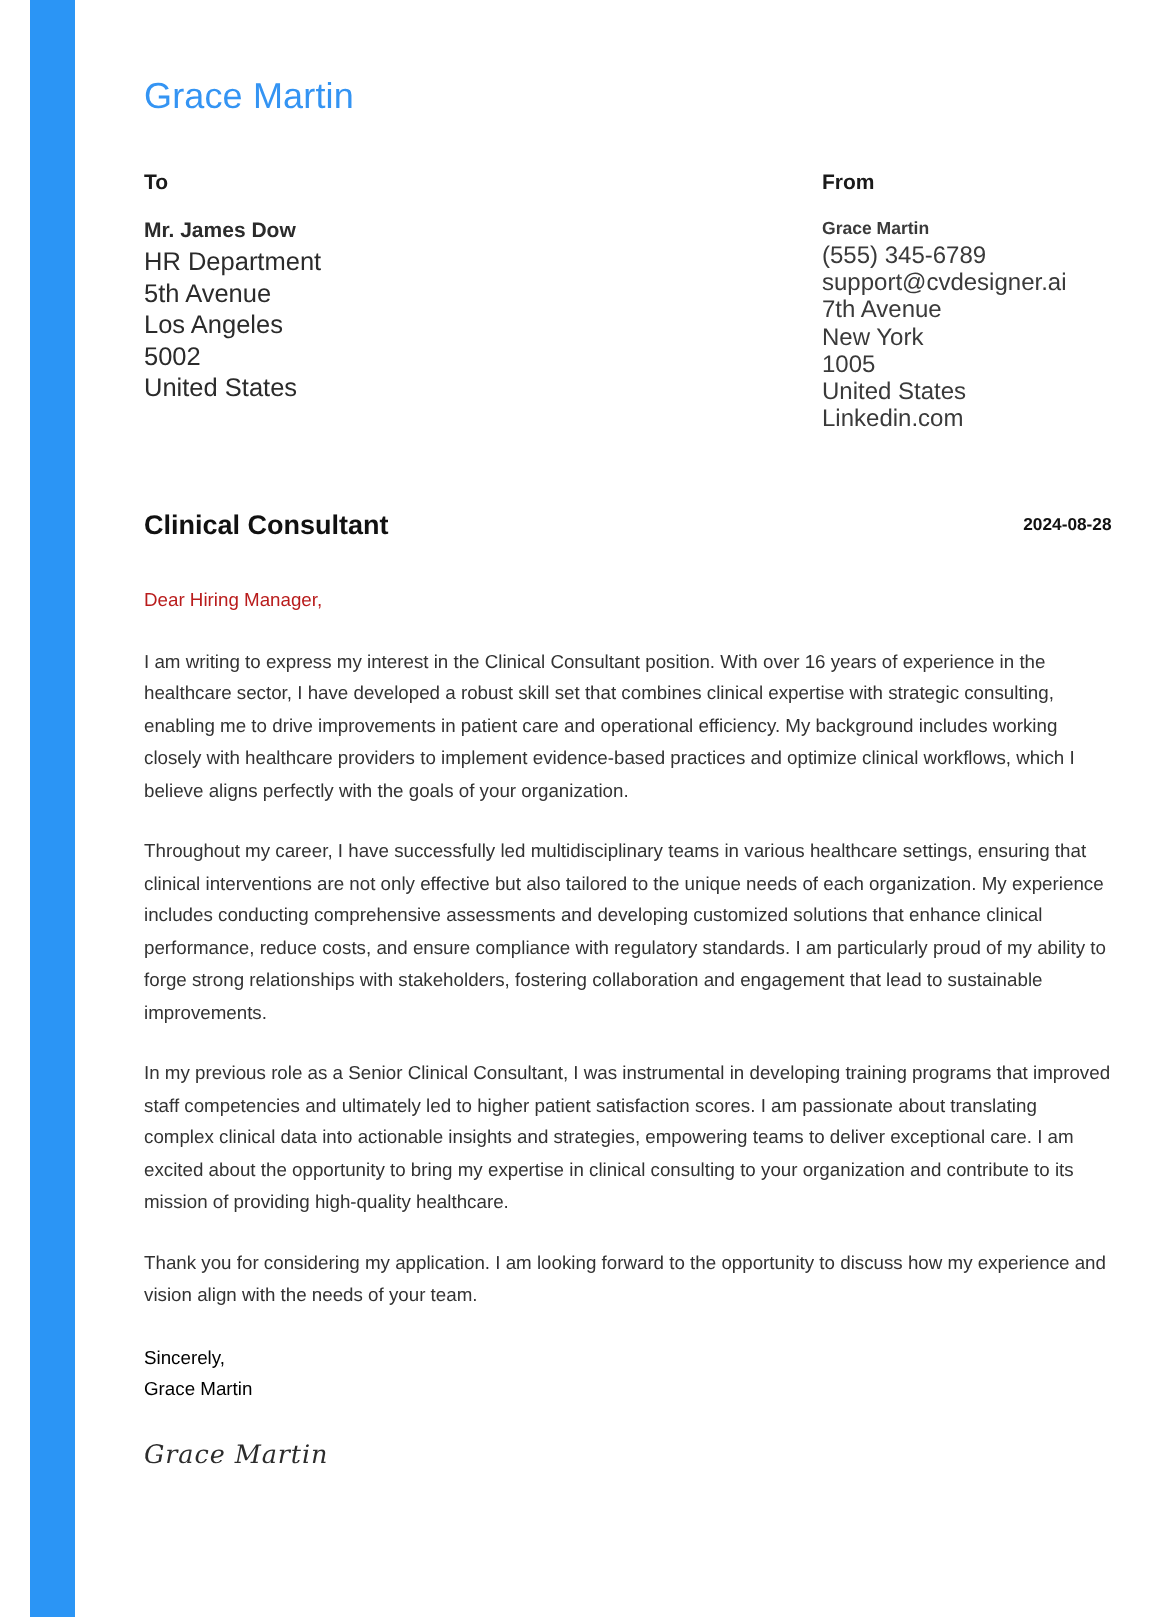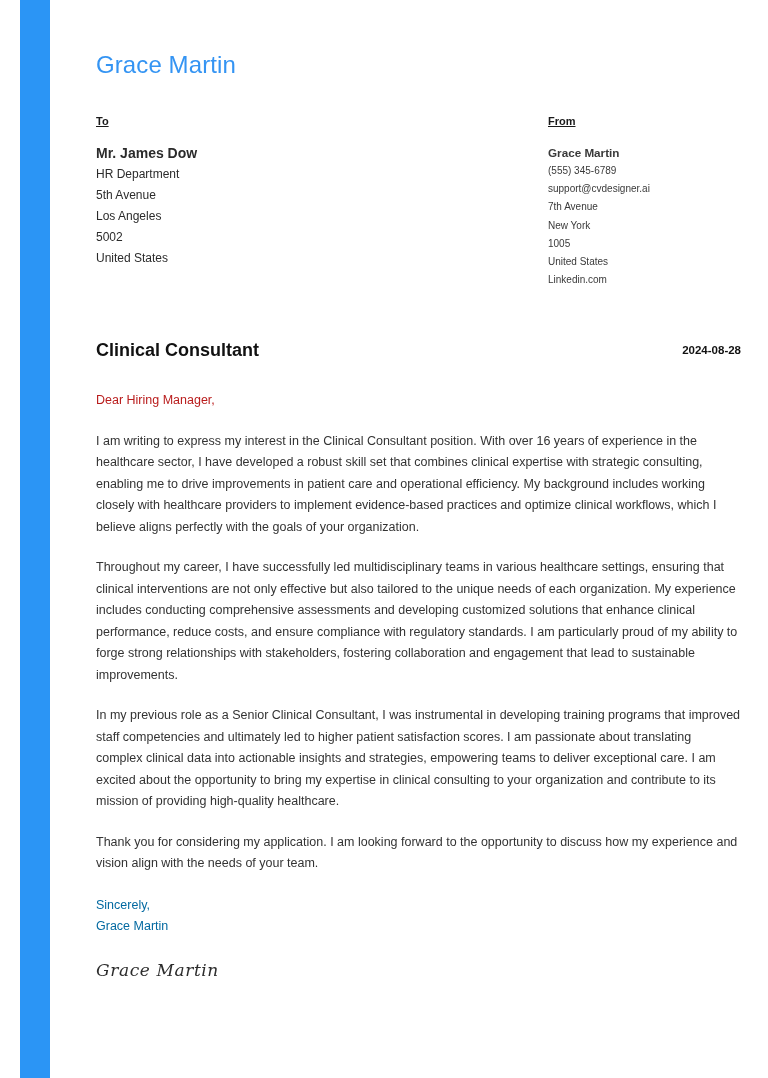--- a/index.html
+++ b/index.html
@@ -60,41 +60,40 @@
     min-height: 180px;
   }
   .addr-col {
     position: absolute;
     top: 0;
   }
   .addr-col.to   { left: 0px;   width: 420px; }
   .addr-col.from { left: 452px; width: 210px; }
 
   .addr-heading {
-    font-size: 11px;
+    font-size: 14px;
     font-weight: bold;
     color: #1a1a1a;
     line-height: 15px;
     margin-bottom: 14px;
-    text-decoration: underline;
   }
   .addr-name {
     font-weight: bold;
     color: #1a1a1a;
   }
 
   .addr-col.to .addr-line {
-    font-size: 12px;
+    font-size: 17px;
     color: #2b2b2b;
     line-height: 21px;
   }
   .addr-col.to .addr-name { font-size: 14px; line-height: 21px; }
 
   .addr-col.from .addr-line {
-    font-size: 10px;
+    font-size: 16px;
     color: #3a3a3a;
     line-height: 18.2px;
   }
   .addr-col.from .addr-name { font-size: 11.7px; line-height: 19px; }
 
   
   .title-row {
     position: relative;
     margin-top: 47px;
     height: 18px;
@@ -133,21 +132,21 @@
     line-height: 21.5px;
     margin-top: 19px;
     text-align: left;
   }
 
   .closing {
     margin-top: 20px;
   }
   .closing-line {
     font-size: 12.5px;
-    color: #0369a1;
+    color: #000000;
     line-height: 21.5px;
   }
 
   .signature {
     margin-top: 19px;
     font-family: "DejaVu Serif", serif;
     font-style: italic;
     font-size: 17px;
     color: #2d2d2d;
     letter-spacing: 0.6px;

